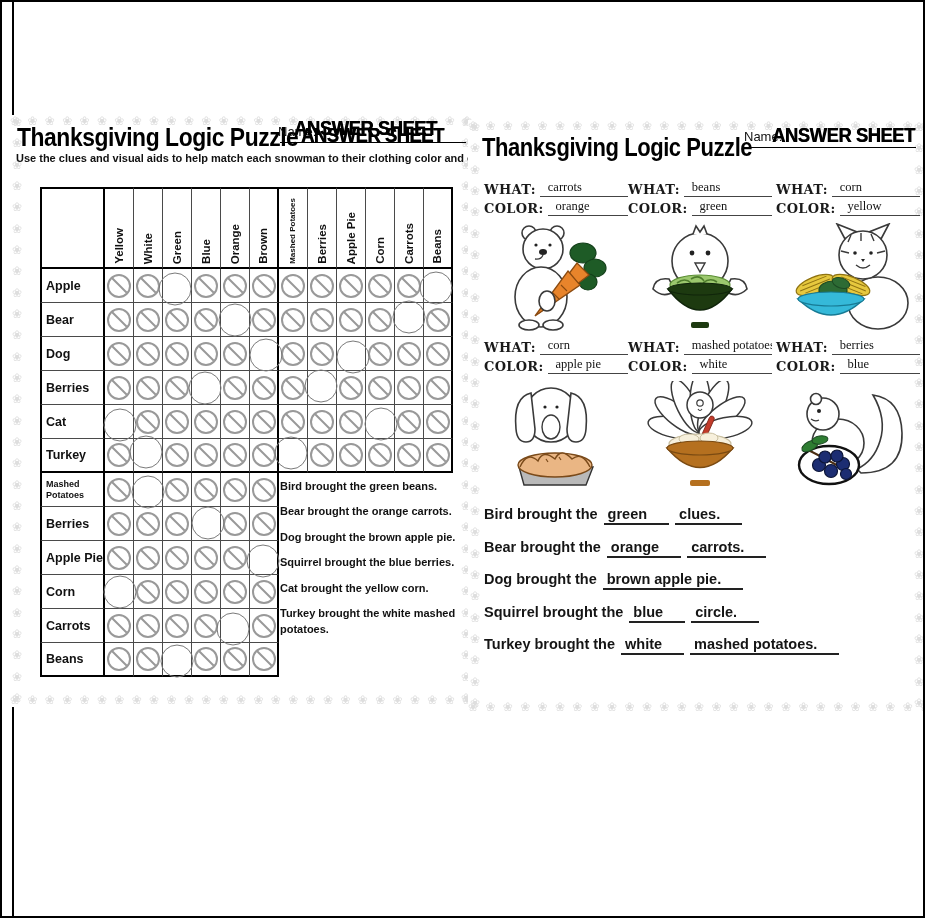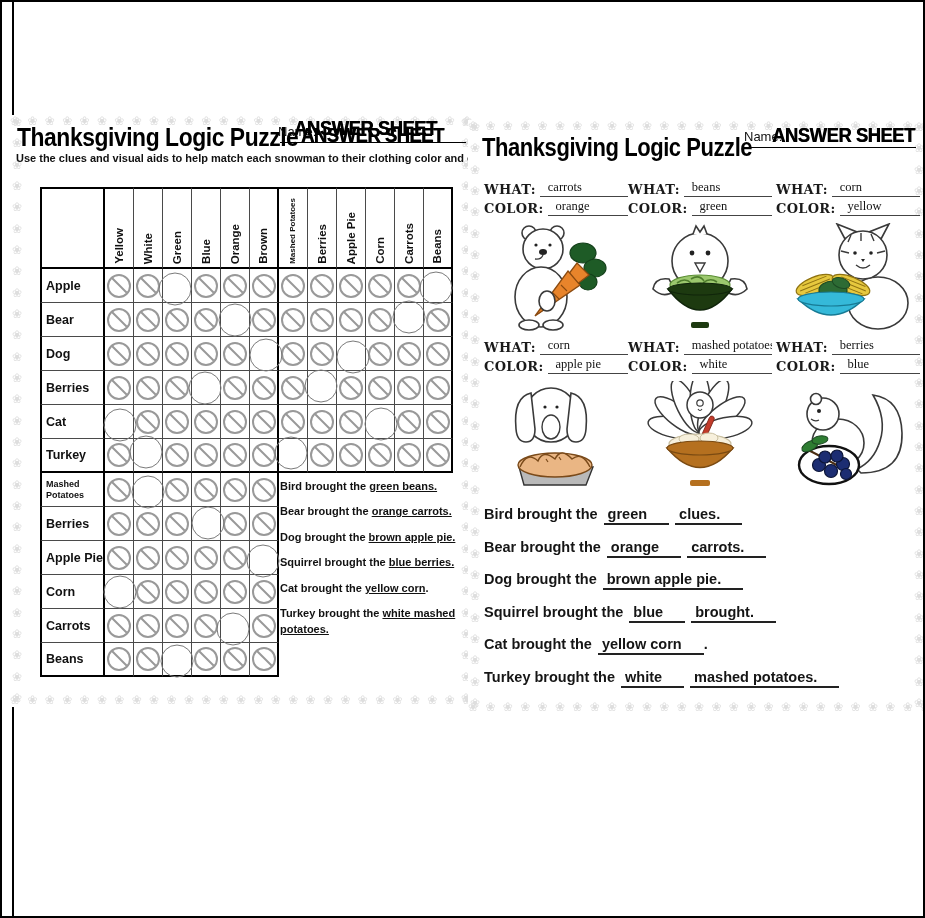--- a/index.html
+++ b/index.html
@@ -44,21 +44,21 @@
   .rcell{justify-content:flex-start;padding-left:4px;font-size:12.5px;font-weight:700;color:#111;text-align:left;}
   .rcell.small{font-size:9px;line-height:1.15;}
   .nosym{width:20px;height:20px;border:2px solid var(--sym,#999);border-radius:50%;position:relative;flex:none;}
   .nosym::after{content:"";position:absolute;left:50%;top:-2px;height:22px;width:2px;background:var(--sym,#999);
     transform:translateX(-50%) rotate(-45deg);}
   .matchsym{position:absolute;width:31px;height:31px;border:1.5px solid #7a7a7a;border-radius:50%;
     left:50%;top:50%;transform:translate(-50%,-50%);z-index:3;}
 
   .clues{position:absolute;left:270px;top:364px;width:194px;font-size:11px;font-weight:700;color:#111;}
   .clue{margin-bottom:9.5px;line-height:1.45;}
-  .clue .u{text-decoration:underline;}
+  .clue .u{}
 
   .card{position:absolute;width:144px;}
   .cl{display:flex;align-items:flex-end;height:19px;}
   .dlab{font-family:"DejaVu Serif",serif;font-weight:700;font-size:13px;letter-spacing:0.3px;color:#1a1a1a;flex:none;}
   .blank{flex:1;margin-left:4px;border-bottom:1.4px solid #444;font-family:"Liberation Serif",serif;
     font-size:12.5px;color:#111;padding:0 0 1px 8px;white-space:nowrap;overflow:hidden;}
   .card-art{margin-top:5px;height:112px;display:flex;justify-content:center;align-items:flex-end;}
 
   .sentences{position:absolute;left:16px;top:386px;width:432px;}
   .sent{height:32.5px;font-size:14.5px;font-weight:700;color:#151515;white-space:nowrap;}
@@ -722,18 +722,17 @@
               <circle cx="63" cy="93" r="5.5"></circle>
           </g>
         </svg>
       </div>
     </div>
 
     <div class="sentences" id="sentences">
         <div class="sent"><span>Bird brought the</span><span class="sblank">green</span><span class="sblank">clues.</span></div>
         <div class="sent"><span>Bear brought the</span><span class="sblank">orange</span><span class="sblank">carrots.</span></div>
         <div class="sent"><span>Dog brought the</span><span class="sblank">brown apple pie.</span></div>
-        <div class="sent"><span>Squirrel brought the</span><span class="sblank">blue</span><span class="sblank">brought.</span></div>
-        <div class="sent"><span>Cat brought the</span><span class="sblank">yellow corn</span><span>.</span></div>
+        <div class="sent"><span>Squirrel brought the</span><span class="sblank">blue</span><span class="sblank">circle.</span></div>
         <div class="sent"><span>Turkey brought the</span><span class="sblank">white</span><span class="sblank">mashed potatoes.</span></div>
       </div>
   </div>
 </div>
 
 </body></html>

